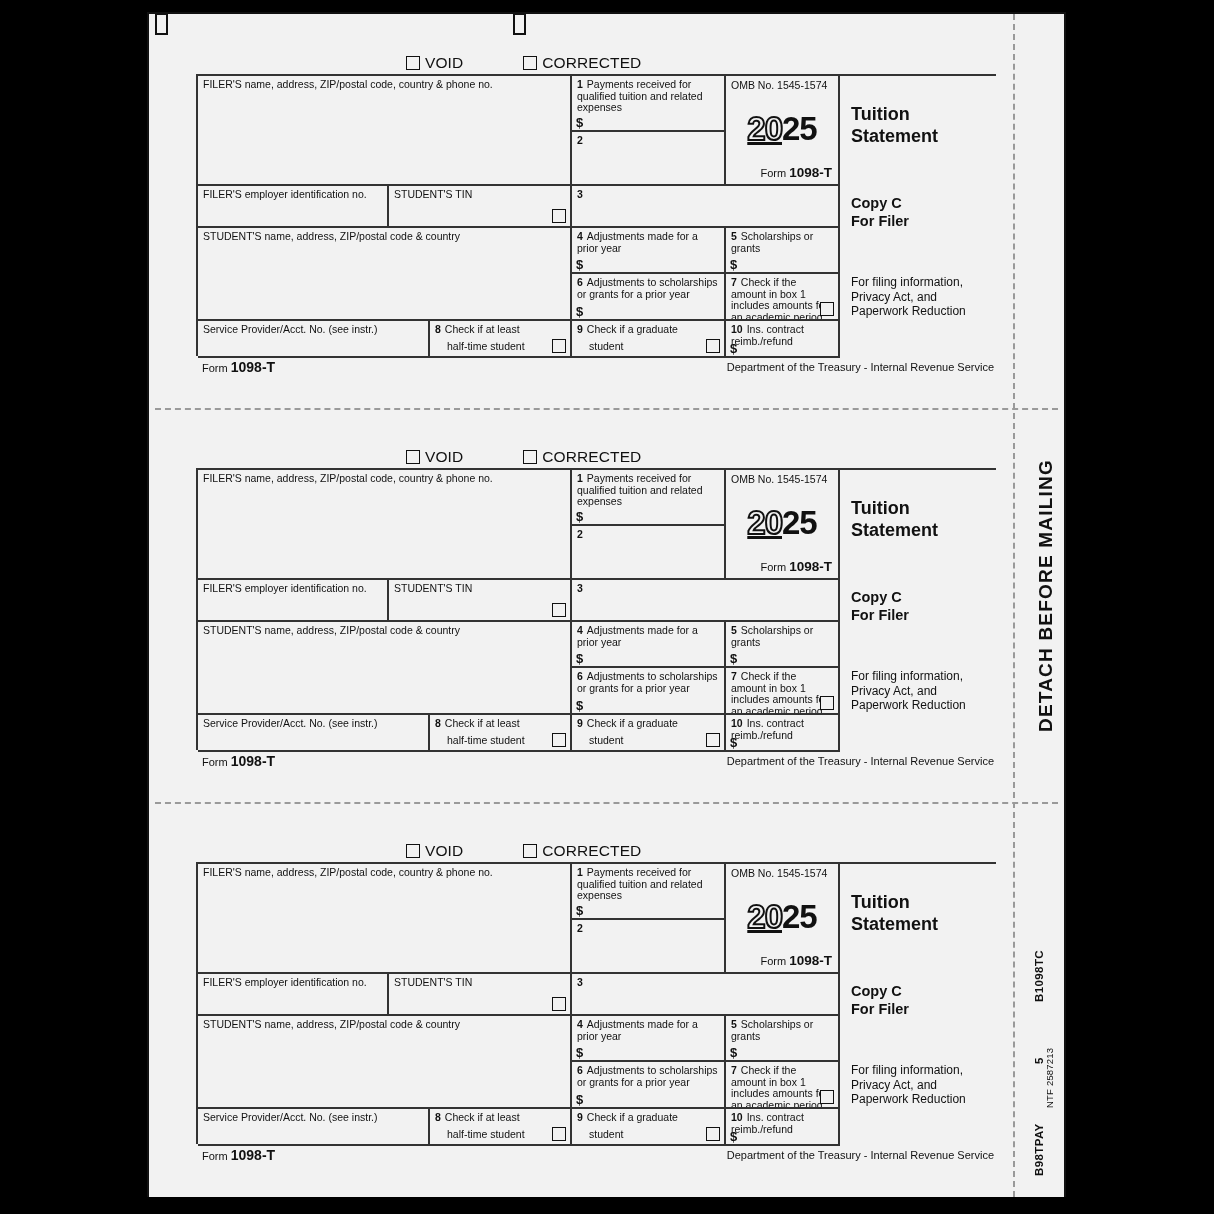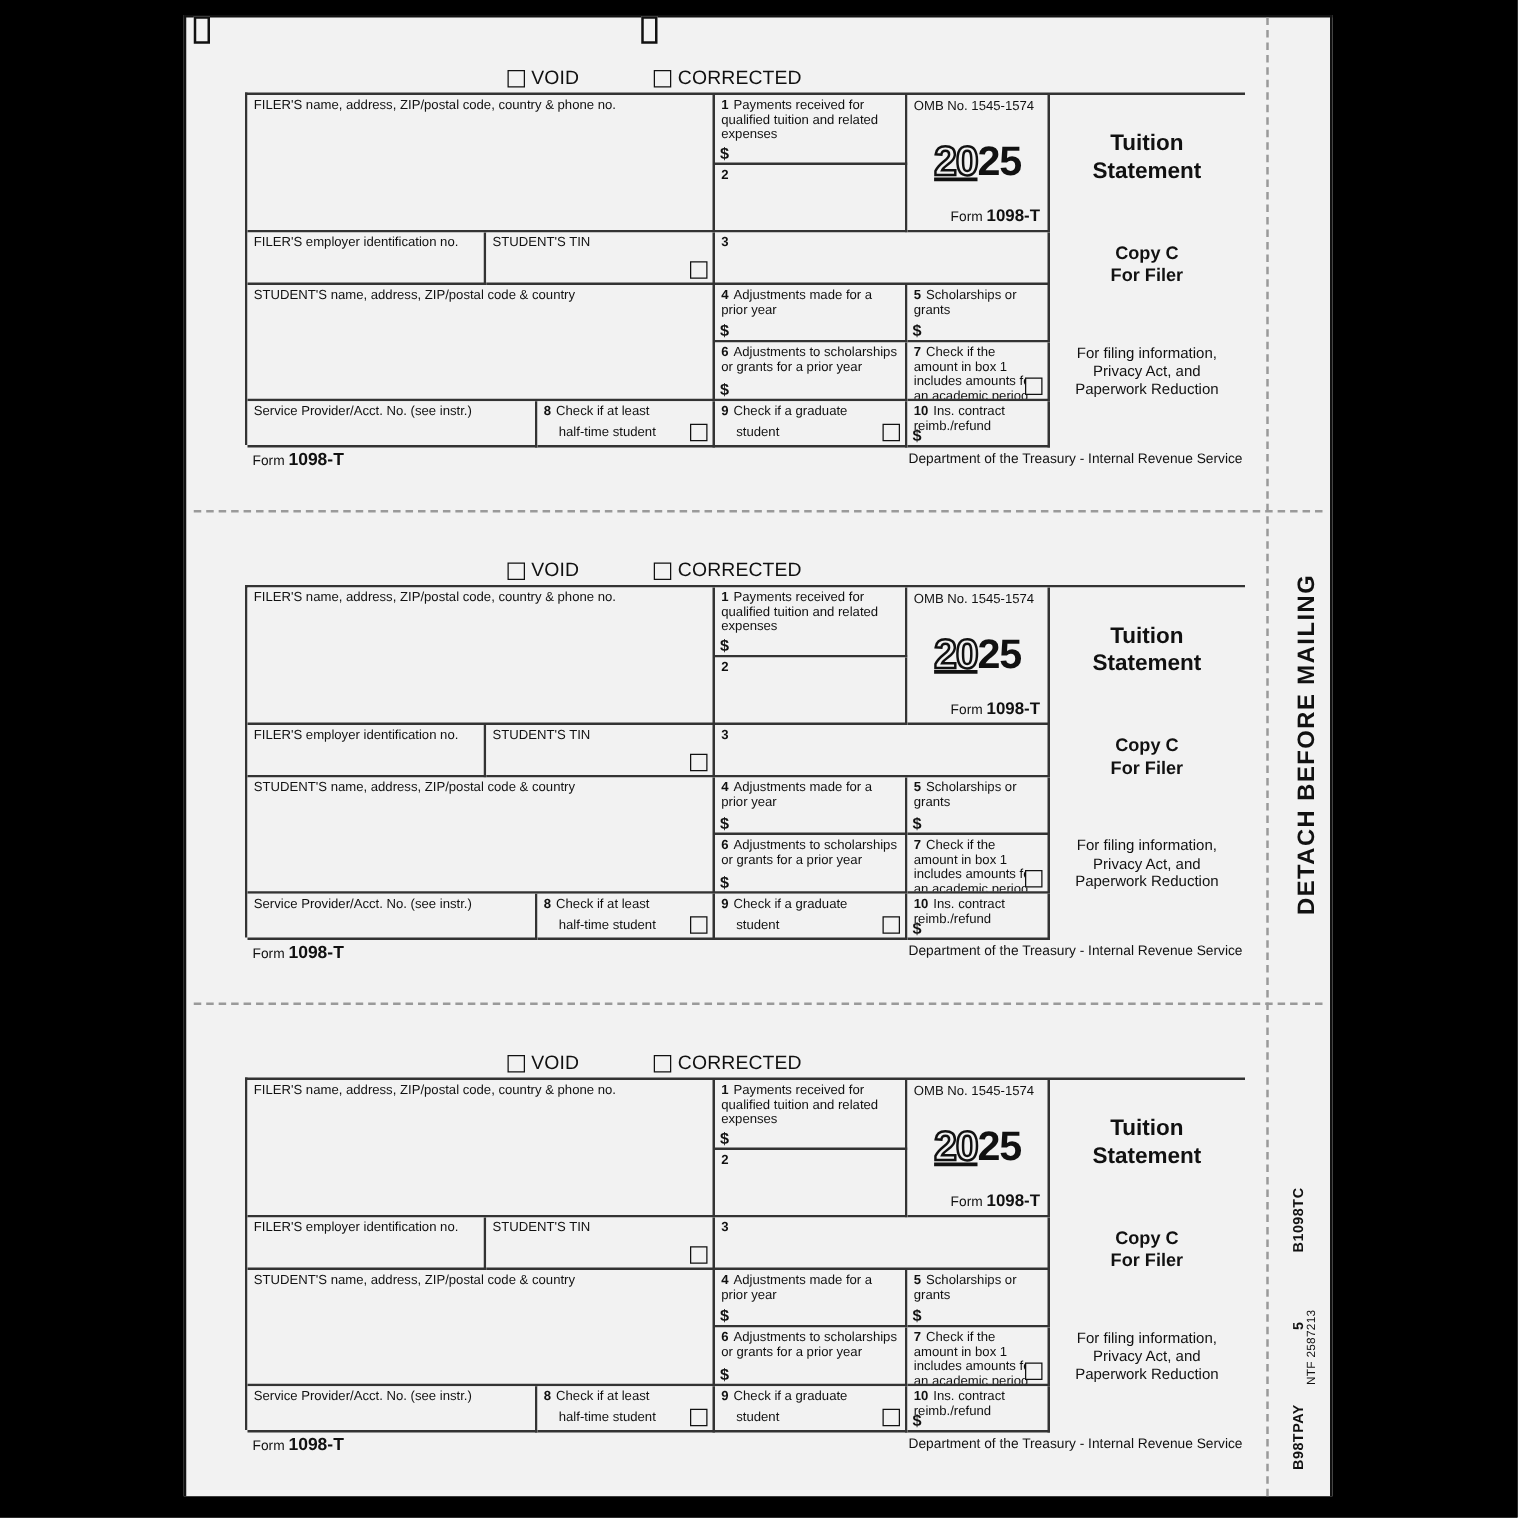--- a/index.html
+++ b/index.html
@@ -124,21 +124,21 @@
     text-decoration: underline;
     -webkit-text-stroke: 2px #111;
   }
   .formline {
     position: absolute; left: 0; right: 6px; bottom: 4px;
     text-align: right; font-size: 11px; color: #111;
   }
   .formline b { font-size: 13.5px; }
 
   
-  .rcol { padding: 0 10px 0 6px; text-align: center; }
+  .rcol { padding: 0 10px 0 6px; text-align: left; }
   .tstmt {
     font-size: 18px; font-weight: bold; color: #111;
     line-height: 22px; padding-top: 24px;
   }
   .copyc { font-size: 14.5px; font-weight: bold; color: #111; line-height: 18px; padding-top: 5px; }
   .notice { font-size: 12px; color: #111; line-height: 14.5px; padding-top: 44px; }
 
   
   .footer {
     position: relative;

